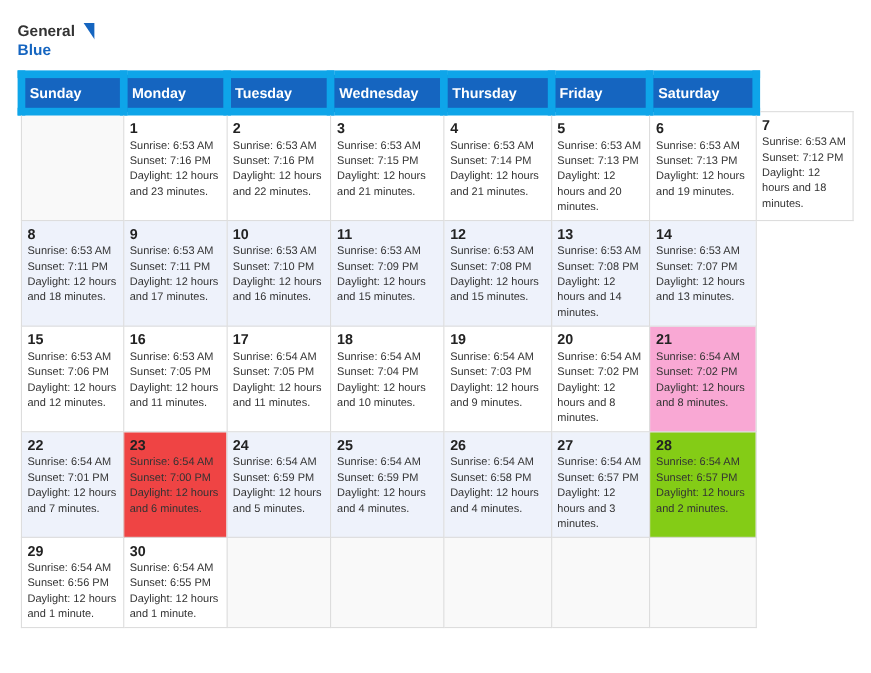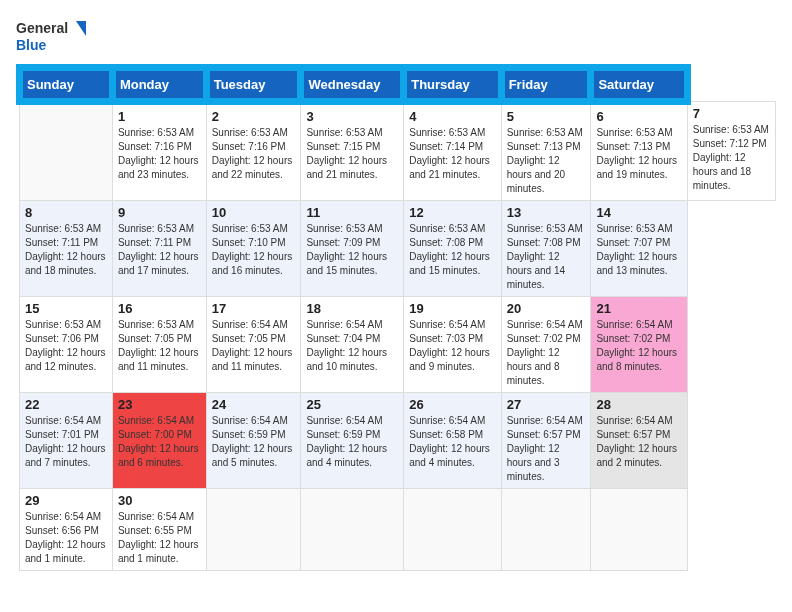--- a/index.html
+++ b/index.html
@@ -262,21 +262,21 @@
         <div class="day-info">
           Sunrise: 6:54 AM<br>Sunset: 6:58 PM<br>Daylight: 12 hours and 4 minutes.
         </div>
       </td>
         <td style="background: rgb(238, 242, 251);">
         <span class="day-num">27</span>
         <div class="day-info">
           Sunrise: 6:54 AM<br>Sunset: 6:57 PM<br>Daylight: 12 hours and 3 minutes.
         </div>
       </td>
-        <td style="background: #e5e5e5;">
+        <td style="background: #84cc16;">
         <span class="day-num">28</span>
         <div class="day-info">
           Sunrise: 6:54 AM<br>Sunset: 6:57 PM<br>Daylight: 12 hours and 2 minutes.
         </div>
       </td>
       </tr>
       <tr>
         <td style="background: rgb(255, 255, 255);">
         <span class="day-num">29</span>
         <div class="day-info">

